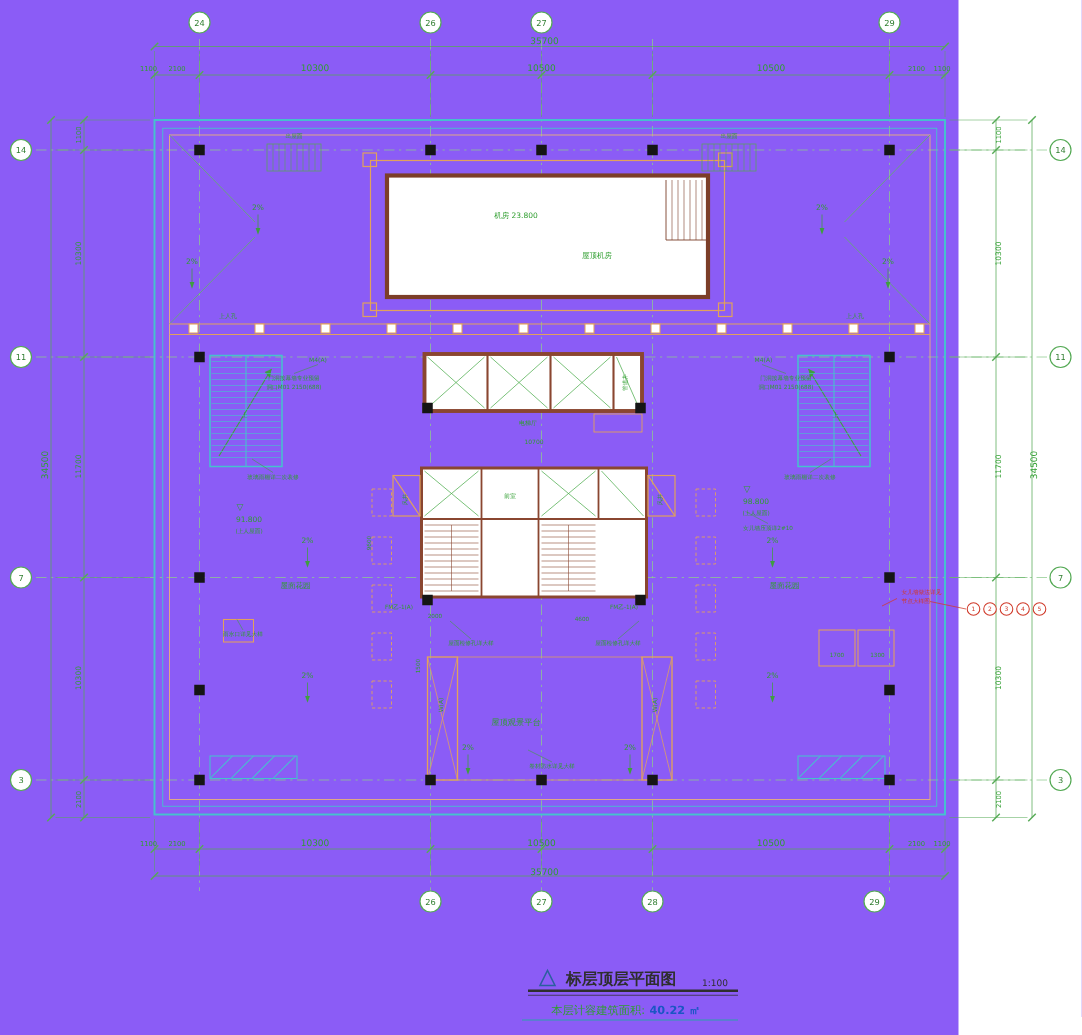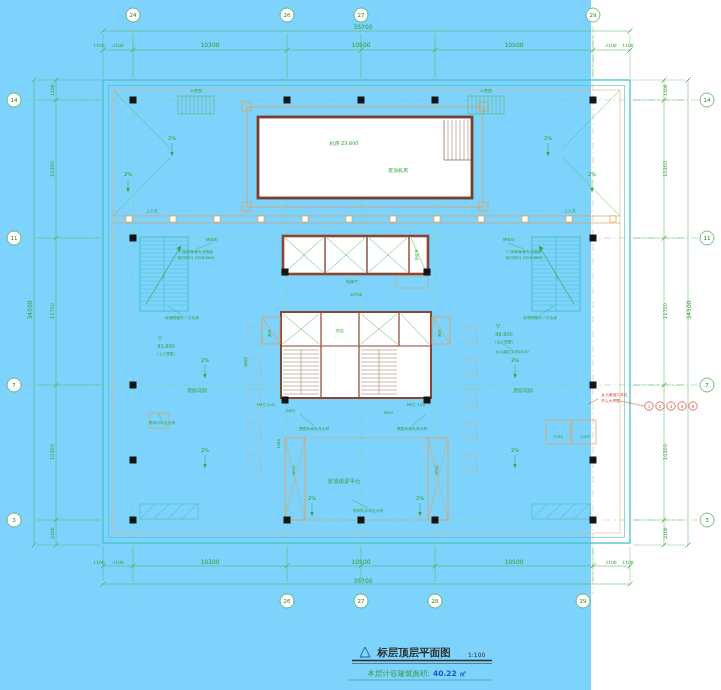--- a/index.html
+++ b/index.html
@@ -1,17 +1,17 @@
 <!DOCTYPE html>
 <html><head>
 <meta charset="utf-8">
 <style>
   html,body{margin:0;padding:0;background:#ffffff;}
   body{width:721px;height:690px;overflow:hidden;font-family:"DejaVu Sans",sans-serif;}
-  #stage{position:relative;width:591px;height:690px;background:#7dd3fc;}
+  #stage{position:relative;width:591px;height:690px;background:#8b5cf6;padding-left:48px;}
   svg{position:absolute;left:0;top:0;font-family:"DejaVu Sans",sans-serif;}
   text{user-select:none;}
 </style>
 </head>
 <body>
 
 <div id="stage">
 <svg id="plan" width="721" height="690" viewBox="0 0 721 690">
 
   <g id="g-grid">

